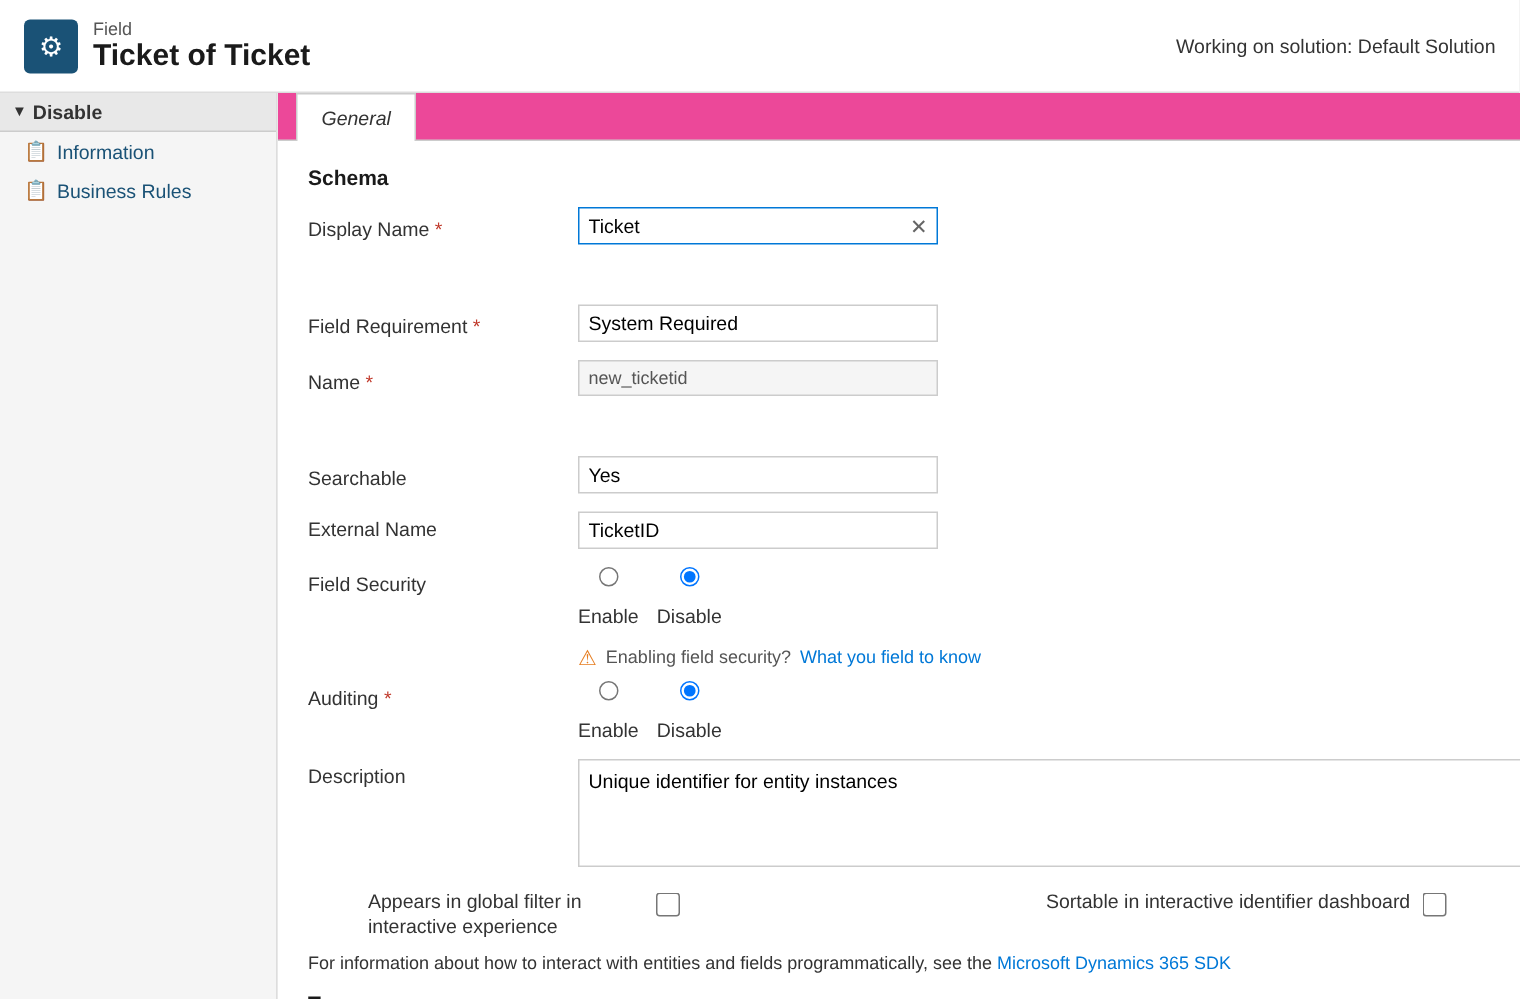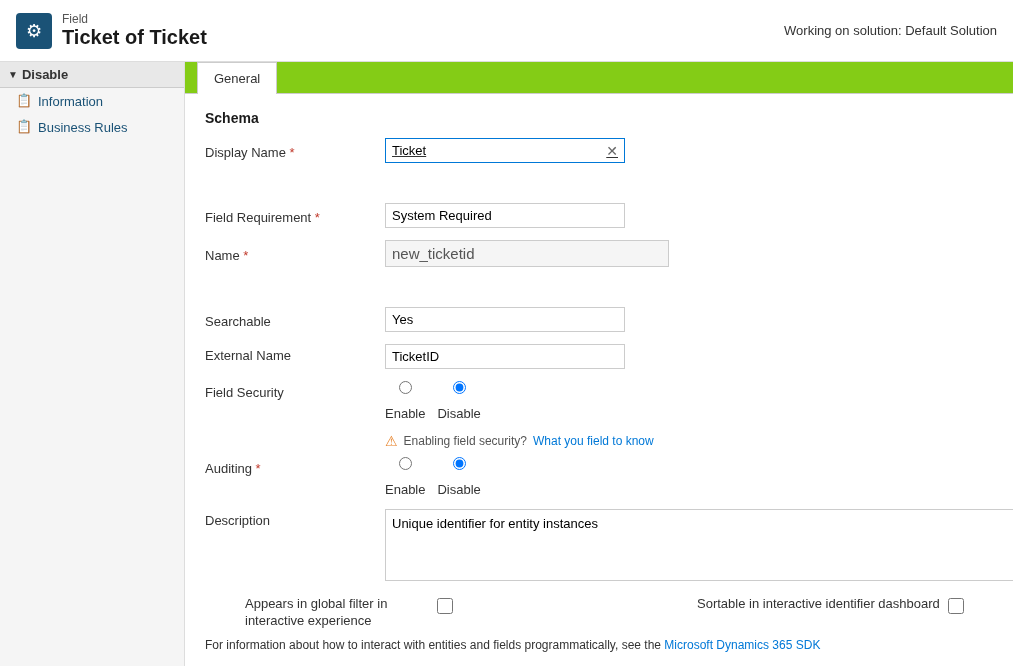--- a/index.html
+++ b/index.html
@@ -21,41 +21,41 @@
     .sidebar { width: 185px; background: #f5f5f5; border-right: 1px solid #ddd; padding: 0; flex-shrink: 0; }
     .sidebar-section-header { background: #e8e8e8; padding: 5px 8px; font-weight: 600; font-size: 13px; border-bottom: 1px solid #ccc; display: flex; align-items: center; gap: 4px; cursor: pointer; }
     .sidebar-section-header .arrow { font-size: 10px; }
     .sidebar-item { display: flex; align-items: center; gap: 6px; padding: 5px 12px 5px 16px; cursor: pointer; font-size: 13px; color: #1a5276; }
     .sidebar-item-icon { width: 16px; height: 16px; flex-shrink: 0; }
 
     
     .main { flex: 1; background: #fff; overflow-y: auto; }
 
     
-    .tabs { display: flex; border-bottom: 1px solid #ccc; padding: 0 12px; background: #84cc16; }
+    .tabs { display: flex; border-bottom: 1px solid #ccc; padding: 0 12px; background: #ec4899; font-style: italic; }
     .tab { padding: 8px 16px; cursor: pointer; font-size: 13px; border: 1px solid transparent; border-bottom: none; margin-bottom: -1px; }
     .tab.active { background: #fff; border-color: #ccc; border-bottom-color: #fff; font-weight: 500; }
 
     
     .content { padding: 16px 20px; }
 
     
     .section-title { font-size: 14px; font-weight: 700; margin-bottom: 12px; color: #1a1a1a; }
 
     
     .form-row { display: flex; align-items: flex-start; margin-bottom: 12px; }
     .form-label { width: 180px; min-width: 180px; padding-top: 4px; font-size: 13px; color: #333; }
     .form-label .required { color: #c0392b; }
     .form-control { flex: 1; }
 
     
-    .input-with-clear { display: flex; align-items: center; border: 1px solid #0078d7; background: #fff; width: 240px; text-decoration: underline; }
+    .input-with-clear { display: flex; align-items: center; border: 1px solid #0078d7; background: #fff; width: 240px; }
     .input-with-clear input { flex: 1; border: none; outline: none; padding: 4px 6px; font-size: 13px; background: transparent; }
     .input-with-clear .clear-btn { padding: 2px 6px; cursor: pointer; color: #666; font-size: 14px; background: none; border: none; }
-    .input-disabled { border: 1px solid #ccc; background: #f5f5f5; padding: 4px 6px; font-size: 15px; color: #555; width: 284px; }
+    .input-disabled { border: 1px solid #ccc; background: #f5f5f5; padding: 4px 6px; font-size: 12px; color: #555; width: 240px; }
     .input-text { border: 1px solid #ccc; background: #fff; padding: 4px 6px; font-size: 13px; width: 240px; }
 
     
     .select-wrapper { position: relative; display: inline-block; width: 240px; }
     .select-wrapper select { width: 100%; padding: 4px 24px 4px 6px; font-size: 13px; border: 1px solid #ccc; appearance: none; background: #fff; cursor: pointer; }
     .select-wrapper .arrow-down { position: absolute; right: 0; top: 0; bottom: 0; width: 24px; background: #e0e0e0; border-left: 1px solid #ccc; display: flex; align-items: center; justify-content: center; pointer-events: none; font-size: 10px; }
 
     
     .form-row-two { display: flex; gap: 40px; margin-bottom: 12px; flex-direction: column; }
     .form-col { display: flex; align-items: center; }

